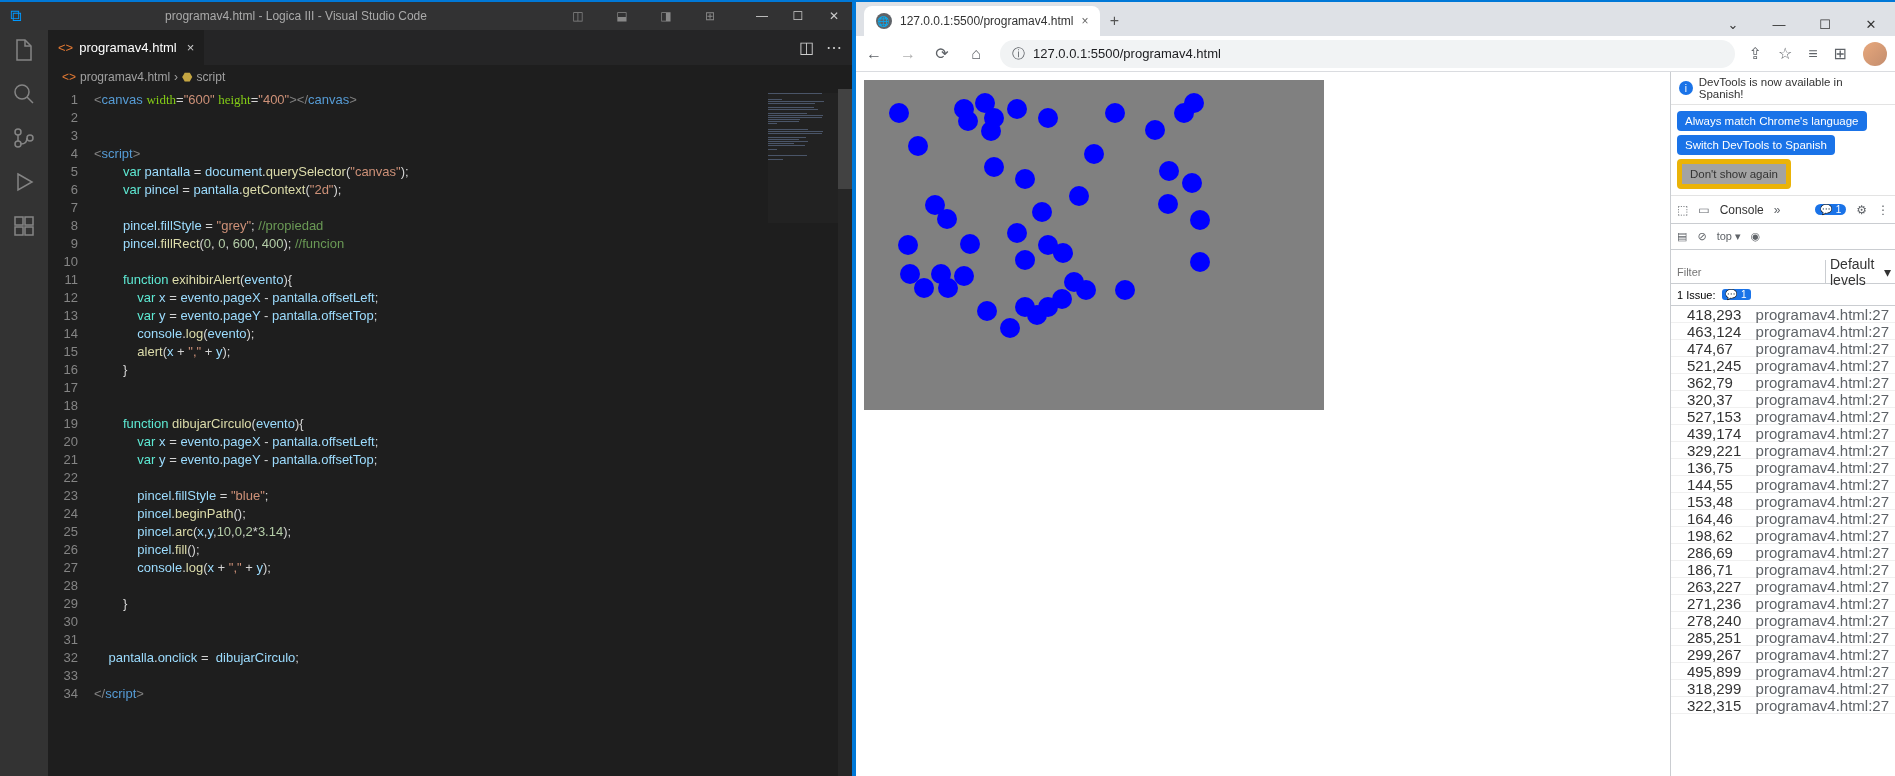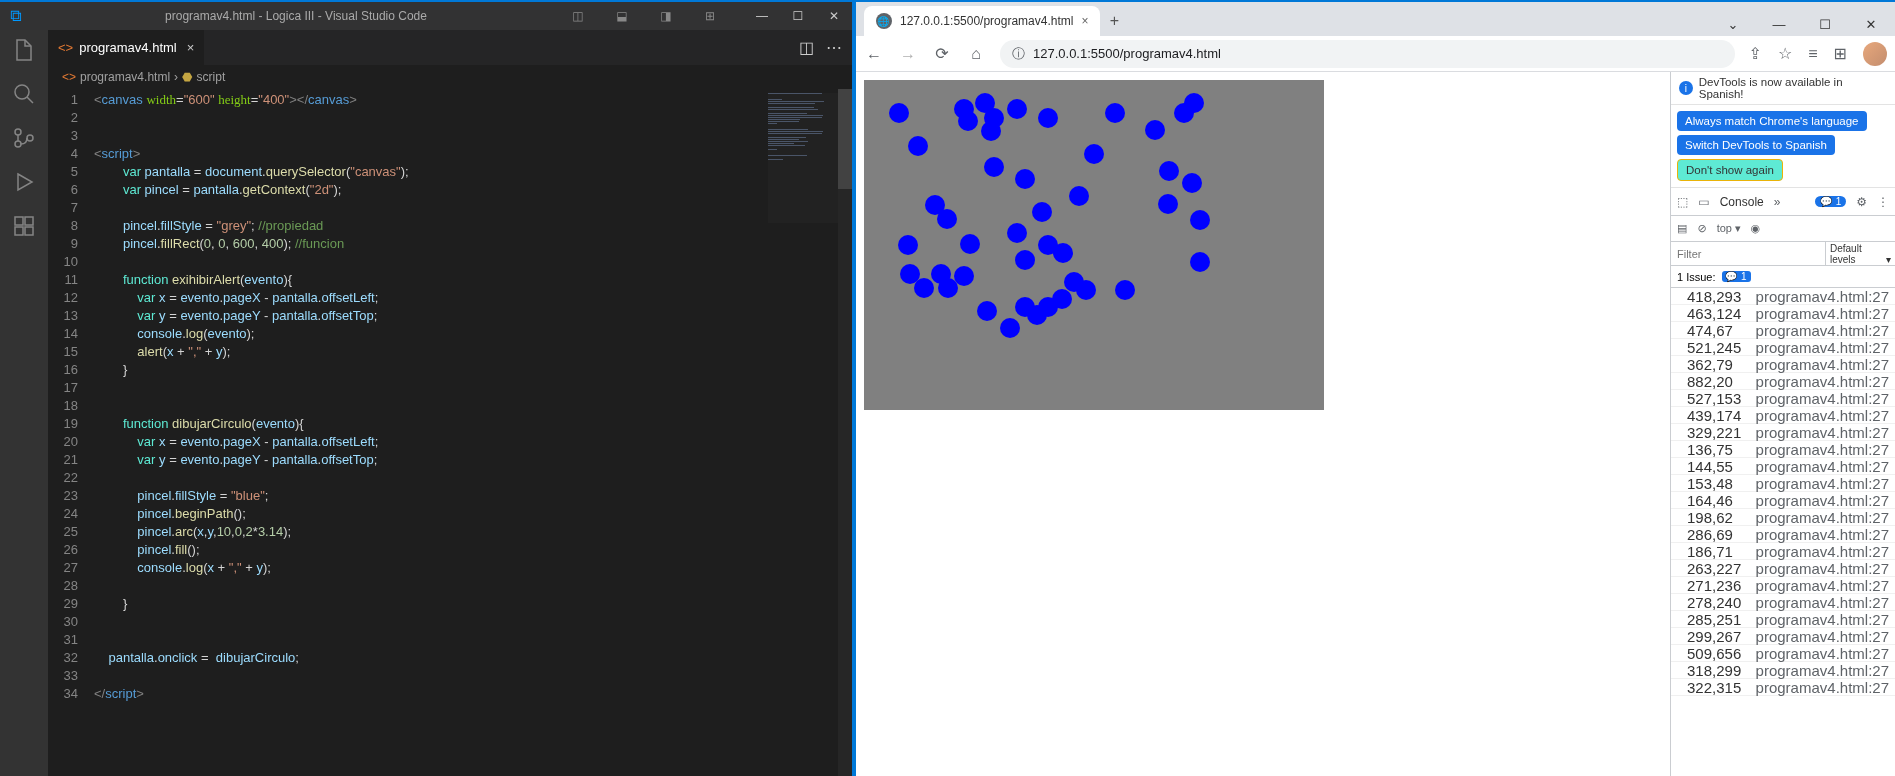--- a/index.html
+++ b/index.html
@@ -79,28 +79,28 @@
 .canvas-box { width: 460px; height: 330px; background: #808080; position: relative; }
 .dot { position: absolute; width: 20px; height: 20px; border-radius: 50%; background: #0000ff; transform: translate(-50%,-50%); }
 
 
 .devtools { width: 225px; border-left: 1px solid #cacdd1; display: flex; flex-direction: column; background: #fff; font-size: 12px; }
 .dt-banner { padding: 4px 8px; background: #fff; color: #333; display: flex; gap: 6px; align-items: center; border-bottom: 1px solid #e3e3e3; font-size: 11.5px; }
 .dt-banner .info-i { width: 14px; height: 14px; border-radius: 50%; background: #1a73e8; color: #fff; display: flex; align-items: center; justify-content: center; font-size: 10px; }
 .dt-btns { padding: 6px; display: flex; flex-wrap: wrap; gap: 4px; border-bottom: 1px solid #e3e3e3; }
 .dt-btn { padding: 4px 8px; border-radius: 4px; font-size: 11.5px; cursor: pointer; }
 .dt-btn.primary { background: #1a73e8; color: #fff; }
-.dt-btn.outline { border: 1px solid #eab308; background: #5eead4; color: #333; }
+.dt-btn.outline { border: 5px solid #eab308; background: #a3a3a3; color: #333; }
 .dt-tabbar { height: 28px; border-bottom: 1px solid #cacdd1; display: flex; align-items: center; padding: 0 6px; gap: 10px; color: #5f6368; }
 .dt-tabbar .sel { color: #333; }
 .dt-tabbar .badgeb { background: #1a73e8; color: #fff; border-radius: 6px; padding: 0 5px; font-size: 10px; display:flex; align-items:center; gap:3px; }
 .dt-toolbar { height: 26px; border-bottom: 1px solid #cacdd1; display: flex; align-items: center; padding: 0 6px; gap: 10px; color: #5f6368; font-size: 11px; }
-.dt-filter { height: 24px; border-bottom: 1px solid #cacdd1; display: flex; align-items: center; }
+.dt-filter { height: 24px; border-bottom: 1px solid #cacdd1; display: flex; align-items: center; margin-top: 10px; }
 .dt-filter input { border: none; flex: 1; padding: 0 6px; font-size: 11px; outline: none; }
-.dt-filter .lvl { font-size: 10px; color: #333; padding: 0 4px; border-left: 1px solid #cacdd1; height: 100%; display: flex; align-items: flex-end; gap: 3px; }
+.dt-filter .lvl { font-size: 14px; color: #333; padding: 0 4px; border-left: 1px solid #cacdd1; height: 100%; display: flex; align-items: center; gap: 3px; }
 .dt-issue { height: 22px; border-bottom: 1px solid #cacdd1; display: flex; align-items: center; padding: 0 6px; font-size: 11px; gap: 6px; }
 .dt-issue .bdg { background: #1a73e8; color: #fff; border-radius: 3px; padding: 0 4px; font-size: 10px; display: flex; gap: 3px; align-items:center; }
 .dt-log { flex: 1; overflow: hidden; }
 .dt-row { display: flex; height: 17px; border-bottom: 1px solid #f0f0f0; align-items: center; font-family: Consolas, monospace; font-size: 15px; padding: 0 6px; }
 .dt-row .msg { flex: 1; color: #333; padding-left:10px; }
 .dt-row .src { color: #5f6368; }
 </style>
 </head>
 <body>
 
@@ -390,21 +390,21 @@
           </div>
           <div class="dt-row">
             <span class="msg">521,245</span>
             <span class="src">programav4.html:27</span>
           </div>
           <div class="dt-row">
             <span class="msg">362,79</span>
             <span class="src">programav4.html:27</span>
           </div>
           <div class="dt-row">
-            <span class="msg">882,20</span>
+            <span class="msg">320,37</span>
             <span class="src">programav4.html:27</span>
           </div>
           <div class="dt-row">
             <span class="msg">527,153</span>
             <span class="src">programav4.html:27</span>
           </div>
           <div class="dt-row">
             <span class="msg">439,174</span>
             <span class="src">programav4.html:27</span>
           </div>
@@ -454,21 +454,21 @@
           </div>
           <div class="dt-row">
             <span class="msg">285,251</span>
             <span class="src">programav4.html:27</span>
           </div>
           <div class="dt-row">
             <span class="msg">299,267</span>
             <span class="src">programav4.html:27</span>
           </div>
           <div class="dt-row">
-            <span class="msg">509,656</span>
+            <span class="msg">495,899</span>
             <span class="src">programav4.html:27</span>
           </div>
           <div class="dt-row">
             <span class="msg">318,299</span>
             <span class="src">programav4.html:27</span>
           </div>
           <div class="dt-row">
             <span class="msg">322,315</span>
             <span class="src">programav4.html:27</span>
           </div>

